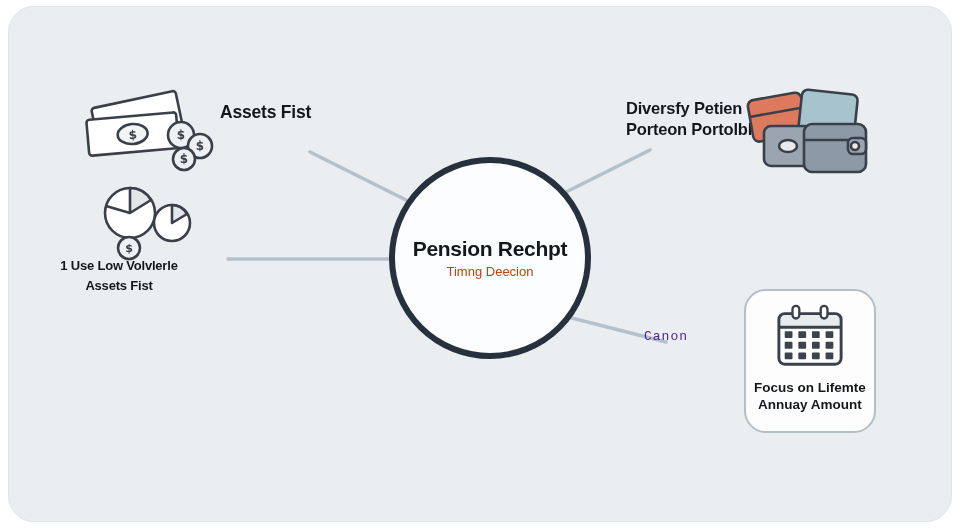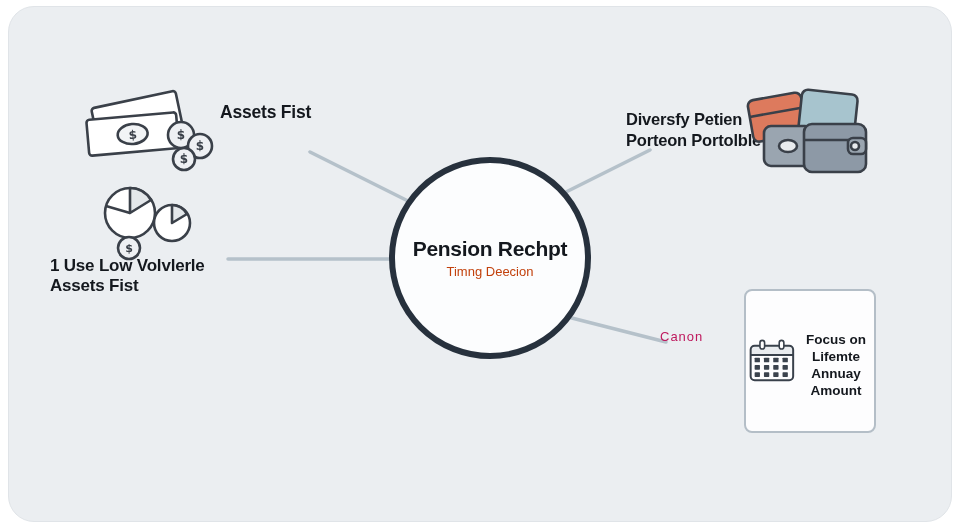--- a/index.html
+++ b/index.html
@@ -54,42 +54,44 @@
     color: #c2410c;
   }
   .icon-box { position: absolute; z-index: 2; }
   .node-label {
     position: absolute;
     z-index: 2;
     font-weight: bold;
     letter-spacing: -0.2px;
   }
   .label-tl { left: 220px; top: 102px; font-size: 17.5px; line-height: 21px; text-align: left; }
-  .label-ml { left: 50px;  top: 256px; width: 170px; font-size: 17px; line-height: 20px; }
-  .label-tr { left: 626px; top: 109px; width: 140px; font-size: 16.5px; line-height: 21px; text-align: left; }
+  .label-ml { left: 34px;  top: 256px; width: 170px; font-size: 13px; line-height: 20px; text-align: center; }
+  .label-tr { left: 626px; top: 98px; width: 140px; font-size: 16.5px; line-height: 21px; text-align: left; }
   .connector-caption {
     position: absolute;
-    left: 660px; top: 329px;
+    left: 644px; top: 329px;
     z-index: 2;
     font-size: 13px;
     font-weight: 500;
-    color: #be185d;
+    color: #4c1d95;
     letter-spacing: 1px;
+    font-family: Liberation Mono, monospace;
   }
   .calendar-card {
     position: absolute;
     left: 744px; top: 289px;
     width: 132px; height: 144px;
     background: #fdfdfe;
     border: 2px solid #b4bec7;
-    border-radius: 8px;
+    border-radius: 22px;
     z-index: 2;
     display: flex;
-    flex-direction: row;
+    flex-direction: column;
     align-items: center;
+    padding-top: 10px;
     box-sizing: border-box;
   }
   .card-label {
     margin-top: 8px;
     font-size: 13.5px;
     font-weight: bold;
     text-align: center;
     line-height: 17px;
   }
   .line-span { display: block; }

